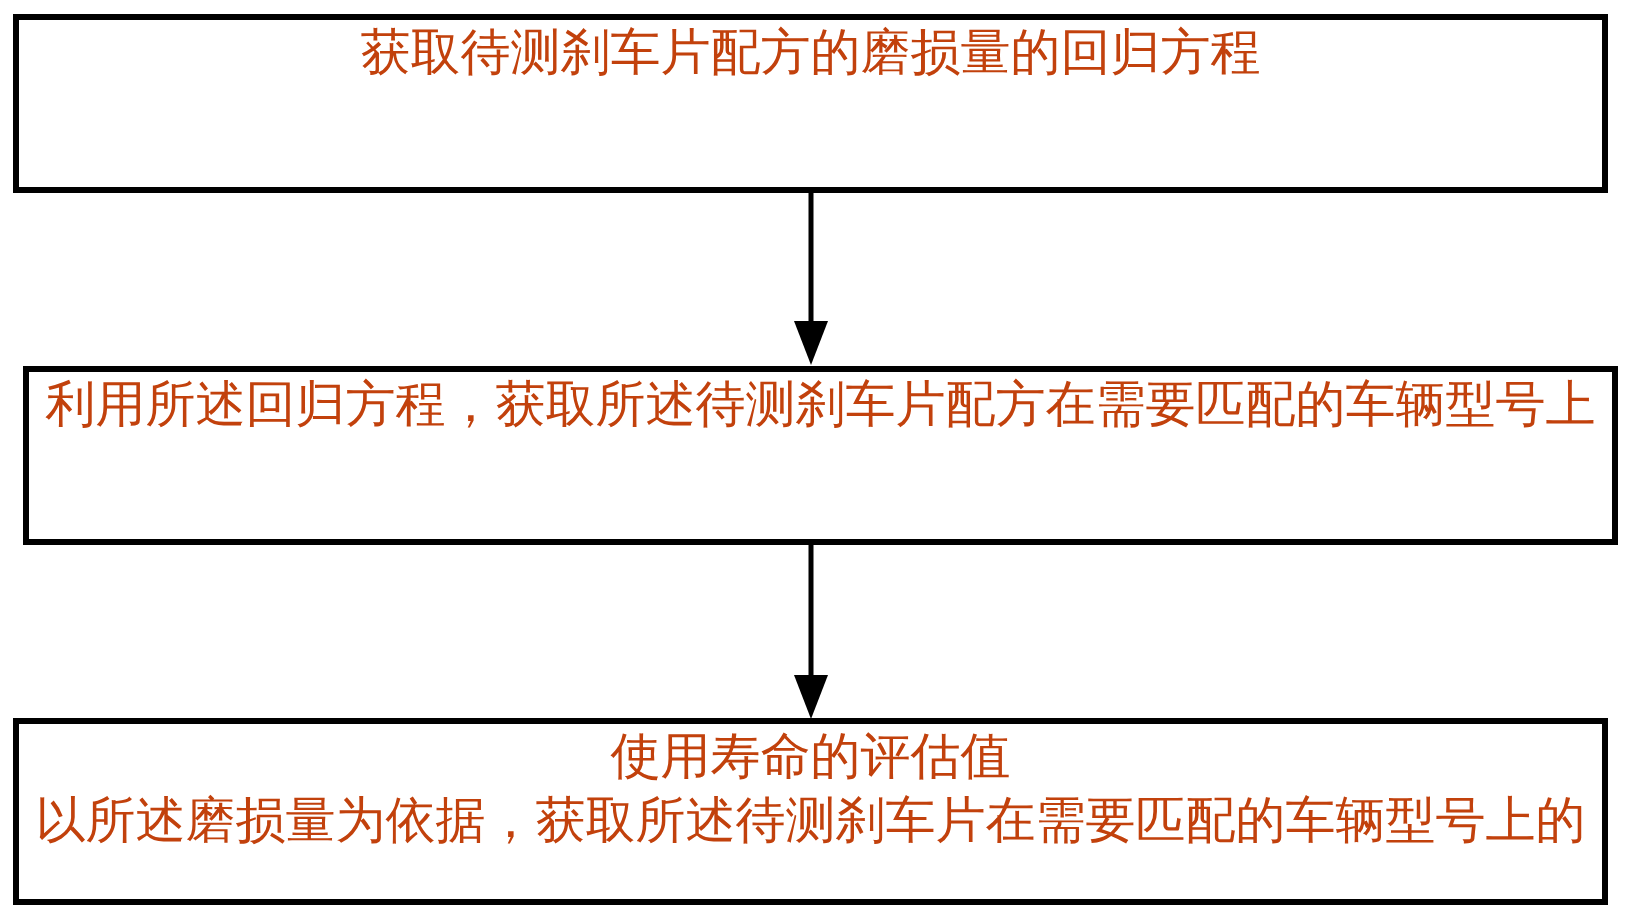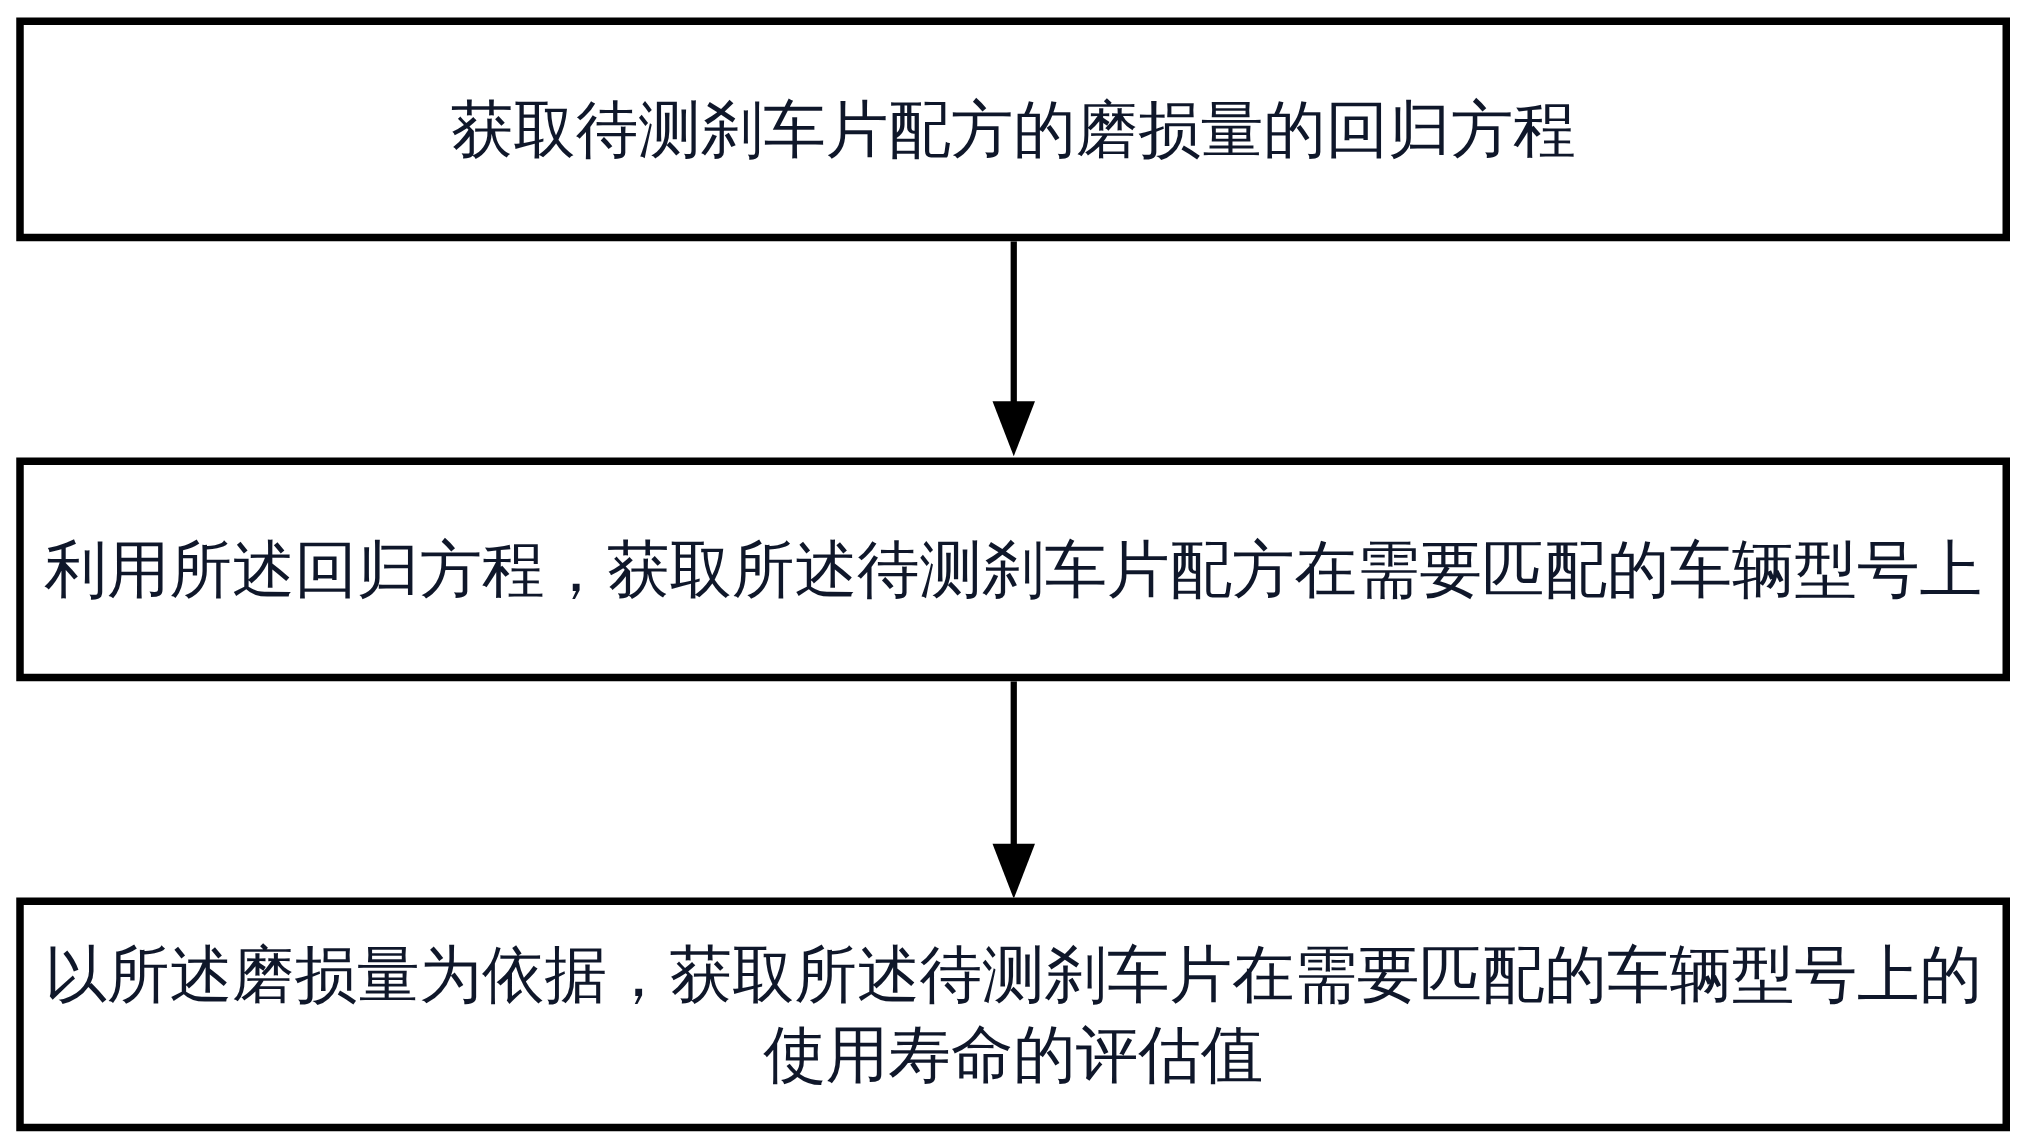--- a/index.html
+++ b/index.html
@@ -17,33 +17,32 @@
   }
   .flow-box {
     position: absolute;
     left: 13px;
     width: 1595px;
     box-sizing: border-box;
     border: 6px solid #000000;
     background: #ffffff;
     display: flex;
     flex-direction: column;
-    justify-content: center;
     align-items: center;
     text-align: center;
-    color: #0f172a;
+    color: #c2410c;
   }
   .flow-box .line {
     font-size: 50px;
     line-height: 64px;
     white-space: nowrap;
     letter-spacing: 0px;
   }
   #box-step-1 { top: 14px;  height: 179px; }
-  #box-step-2 { top: 366px; height: 179px; }
+  #box-step-2 { top: 366px; height: 179px; margin-left: 10px; }
   #box-step-3 { top: 718px; height: 187px; }
   .flow-arrow {
     position: absolute;
     left: 791px;
     width: 40px;
     display: block;
   }
   #arrow-1 { top: 193px; height: 172px; }
   #arrow-2 { top: 545px; height: 174px; }
 </style>
@@ -64,17 +63,17 @@
   <div class="flow-box" id="box-step-2">
     <div class="line">利用所述回归方程，获取所述待测刹车片配方在需要匹配的车辆型号上</div>
   </div>
 
   <svg class="flow-arrow" id="arrow-2" viewBox="0 0 40 174" preserveAspectRatio="none">
     <rect x="17.5" y="0" width="5" height="134" fill="#000000"></rect>
     <polygon points="3,130 37,130 20,174" fill="#000000"></polygon>
   </svg>
 
   <div class="flow-box" id="box-step-3">
+    <div class="line">使用寿命的评估值</div>
     <div class="line">以所述磨损量为依据，获取所述待测刹车片在需要匹配的车辆型号上的</div>
-    <div class="line">使用寿命的评估值</div>
   </div>
 
 </div>
 
 </body></html>

